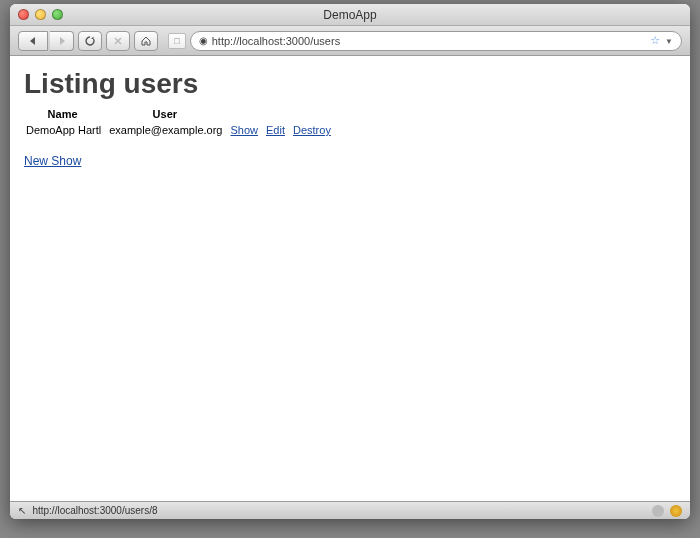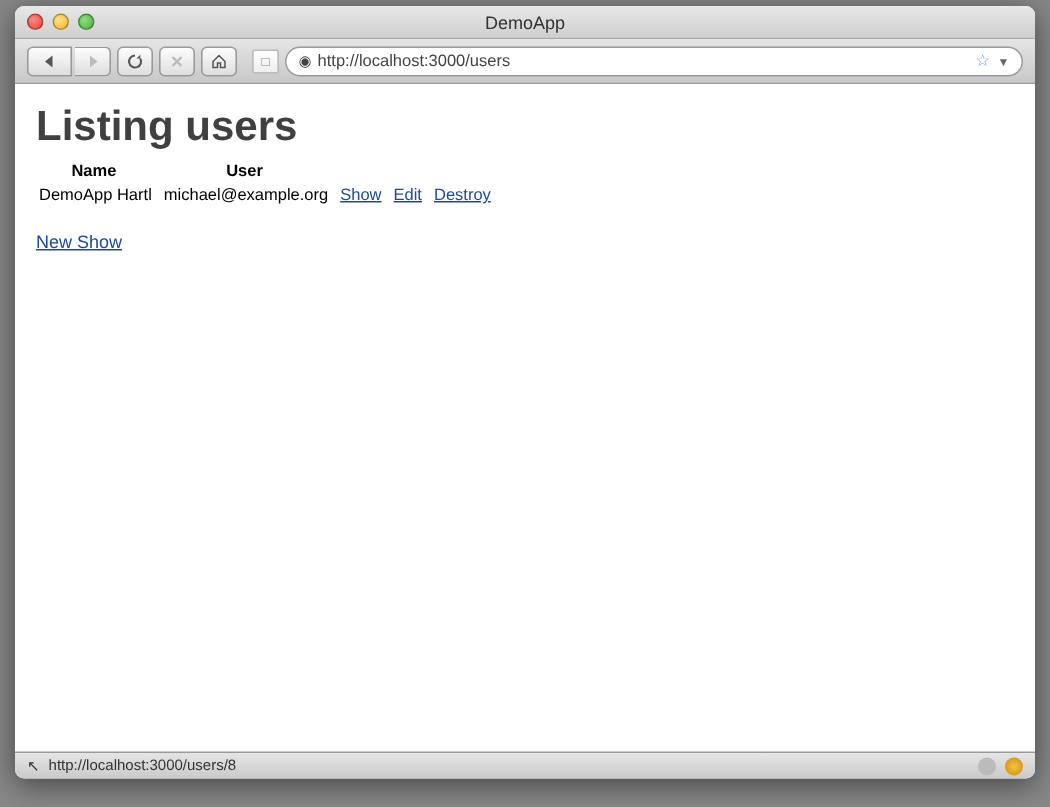--- a/index.html
+++ b/index.html
@@ -230,21 +230,21 @@
           <th>Name</th>
           <th>User</th>
           <th></th>
             <th></th>
             <th></th>
         </tr>
       </thead>
       <tbody id="users-body">
           <tr>
             <td>DemoApp Hartl</td>
-            <td>michael@example.org</td>
+            <td>example@example.org</td>
             <td><a href="#" class="rlink">Show</a></td>
             <td><a href="#" class="rlink">Edit</a></td>
             <td><a href="#" class="rlink">Destroy</a></td>
           </tr>
         </tbody>
     </table>
     <a href="#" class="rlink newuser">New Show</a>
   </div>
 
   <div class="statusbar">

